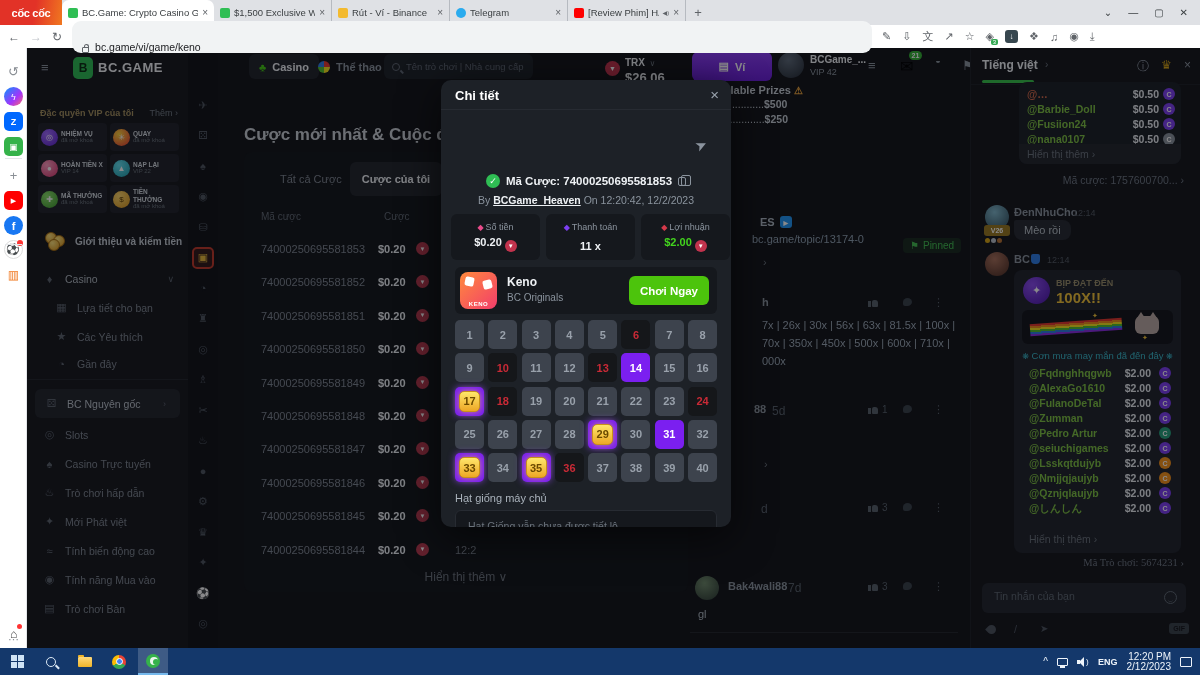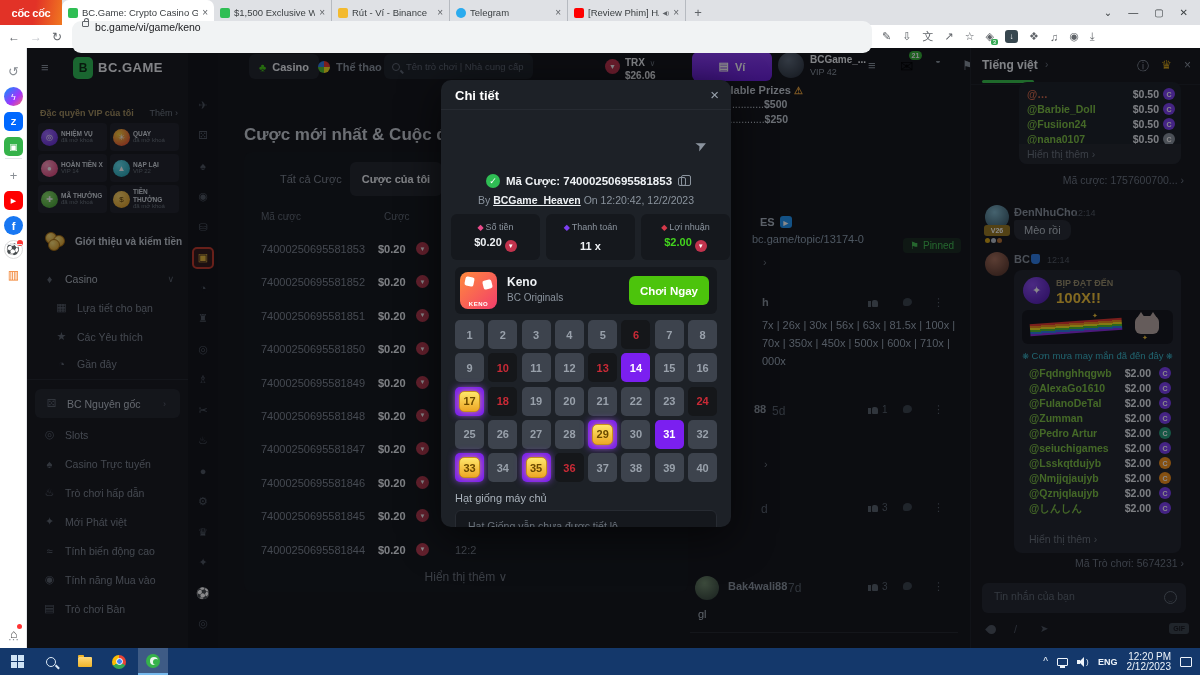--- a/index.html
+++ b/index.html
@@ -17,21 +17,21 @@
   .fav-bc { background:#2fbe54; }
   .fav-bnb { background:#f3ba2f; color:#8a6d00; }
   .fav-tg { background:#2aabee; border-radius:50%; }
   .fav-yt { background:#f00; }
   .spk { font-size:6px; color:#5f6368; }
   .newtab { width:24px; display:flex; align-items:center; justify-content:center; color:#5f6368; font-size:13px; }
   .winctl { position:absolute; right:0; top:0; height:25px; display:flex; align-items:center; gap:16px; padding:0 12px; color:#3c4043; font-size:10px; }
   .addr { position:absolute; top:25px; left:0; right:0; height:23px; background:#fff; display:flex; align-items:center; padding:0 8px; gap:10px; }
   .nav { color:#5f6368; font-size:12px; }
   .nav.dis { color:#c0c4ca; }
-  .urlpill { flex:1; max-width:800px; height:32px; background:#f1f3f4; border-radius:9px; display:flex; align-items:flex-start; gap:6px; padding:0 10px; }
+  .urlpill { flex:1; max-width:800px; height:32px; background:#f1f3f4; border-radius:9px; display:flex; align-items:flex-end; gap:6px; padding:0 10px; }
   .lock { width:7px; height:6px; border:1px solid #5f6368; border-radius:1px; position:relative; }
   .lock:before { content:""; position:absolute; top:-4px; left:1px; width:3px; height:3px; border:1px solid #5f6368; border-bottom:none; border-radius:3px 3px 0 0; }
   .urltext { font-size:10.5px; color:#202124; }
   .addricons { display:flex; align-items:center; gap:11px; color:#5f6368; font-size:11px; }
   .shield3 { position:relative; }
   .shield3 .b3 { position:absolute; right:-4px; bottom:-2px; background:#34a853; color:#fff; font-size:6px; border-radius:2px; padding:0 2px; }
   .extdark { width:13px; height:13px; background:#37474f; color:#fff; border-radius:3px; font-size:8px; display:flex; align-items:center; justify-content:center; }
 
   
   .edge { position:absolute; top:48px; left:0; width:27px; height:600px; background:#fff; border-right:1px solid #e4e6e9; z-index:10; }
@@ -102,21 +102,21 @@
   .sportsbtn { position:absolute; left:100px; top:6px; height:25px; display:flex; align-items:center; gap:6px; color:#8b949e; font-weight:bold; font-size:11px; }
   .ballico { width:12px; height:12px; border-radius:50%; background:conic-gradient(#e5372e 0 25%,#f5e11e 0 50%,#51c12e 0 75%,#2e7de5 0); }
   .search { position:absolute; left:166px; top:6px; width:149px; height:25px; background:#1e2228; border-radius:6px; display:flex; align-items:center; gap:6px; padding:0 8px; }
   .mag { width:8px; height:8px; border:1.5px solid #5f6873; border-radius:50%; position:relative; flex:none; }
   .mag:after { content:""; position:absolute; left:7px; top:7px; width:4px; height:1.5px; background:#5f6873; transform:rotate(45deg); }
   .search input { background:none; border:none; outline:none; color:#9aa3ad; font-size:9.5px; width:120px; font-family:inherit; }
   .search input::placeholder { color:#5f6873; }
   .trx { position:absolute; left:387px; top:4px; display:flex; align-items:center; gap:5px; }
   .trxcoin { width:15px; height:15px; border-radius:50%; background:#c2334d; color:#fff; font-size:7px; display:flex; align-items:center; justify-content:center; }
   .trx .cur { color:#eef1f4; font-weight:bold; font-size:10px; }
-  .trx .bal { color:#eef1f4; font-weight:bold; font-size:10px;text-align:right; }
+  .trx .bal { color:#eef1f4; font-weight:bold; font-size:13px;text-align:right; }
   .trx .dd { color:#6b737c; font-size:8px; }
   .vibtn { position:absolute; left:474px; top:4px; width:80px; height:29px; background:linear-gradient(180deg,#8b3ef5,#6a1fd8); border-radius:6px; color:#fff; font-weight:bold; font-size:11px; display:flex; align-items:center; justify-content:center; gap:6px; }
   .avatar { position:absolute; left:560px; top:4px; width:26px; height:26px; border-radius:50%; background:radial-gradient(circle at 40% 30%,#5d6a78,#232a33); }
   .uname { position:absolute; left:592px; top:6px; color:#eef1f4; font-weight:bold; font-size:10px; }
   .uvip { position:absolute; left:592px; top:19px; color:#8b949e; font-size:9px; }
   .hico { position:absolute; top:10px; color:#8b949e; font-size:13px; }
   .mailwrap { position:absolute; left:682px; top:9px; }
   .mailwrap .badge { position:absolute; top:-6px; right:-9px; background:#34b234; color:#fff; font-size:7px; font-weight:bold; border-radius:7px; padding:1px 3px; }
   .bellcss { width:11px; height:10px; background:#8b949e; border-radius:5px 5px 1px 1px; position:relative; }
   .bellcss:after { content:""; position:absolute; left:3.5px; bottom:-3px; width:4px; height:2px; background:#8b949e; border-radius:0 0 2px 2px; }
@@ -206,21 +206,21 @@
   .cat:before,.cat:after { content:""; position:absolute; top:-4px; width:0; height:0; border-left:4px solid transparent; border-right:4px solid transparent; border-bottom:6px solid #bcaaa4; }
   .cat:before { left:2px; } .cat:after { right:2px; }
   .spark { position:absolute; color:#f4c437; font-size:7px; }
   .bccap { position:absolute; left:0; right:0; top:80px; text-align:center; color:#39b8c9; font-size:9.5px; }
   .bccap .dr { font-size:8px; }
   .winners { position:absolute; left:8px; top:96px; right:4px; }
   .wrow { position:relative; height:15px; }
   .wrow .nm { position:absolute; left:7px; top:1px; color:#7dc142; font-weight:bold; font-size:10.5px; }
   .wrow .am { position:absolute; right:26px; top:1px; color:#e8ecf0; font-weight:bold; font-size:10.5px; }
   .wshow { position:absolute; left:15px; bottom:8px; color:#6b737c; font-size:10.5px; }
-  .cgameid { position:absolute; top:509px; right:16px; color:#6d7681; font-size:10.5px; }
+  .cgameid { position:absolute; top:509px; right:16px; color:#6d7681; font-size:10.5px;font-family:Liberation Serif, serif; }
   .cinput { position:absolute; left:11px; top:535px; width:204px; height:30px; background:#23272e; border-radius:6px; }
   .cinput input { position:absolute; left:12px; top:7px; width:160px; background:none; border:none; outline:none; color:#9aa3ad; font-size:10.5px; font-family:inherit; }
   .cinput input::placeholder { color:#5f6873; }
   .smiley { position:absolute; right:9px; top:8px; width:13px; height:13px; border:1.3px solid #5f6873; border-radius:50%; color:#5f6873; font-size:8px; text-align:center; line-height:11px; }
   .cfoot { position:absolute; top:574px; left:11px; right:11px; height:20px; color:#4c545e; }
   .drop { position:absolute; left:5px; top:3px; width:9px; height:9px; background:#4c545e; border-radius:50% 50% 50% 0; transform:rotate(45deg); }
   .cfslash { position:absolute; left:32px; top:1px; font-size:11px; }
   .cfrocket { position:absolute; left:58px; top:1px; font-size:10px; }
   .gifbox { position:absolute; right:0; top:1px; background:#3a424b; color:#14161a; font-weight:bold; font-size:7px; border-radius:3px; padding:2px 4px; }
 

